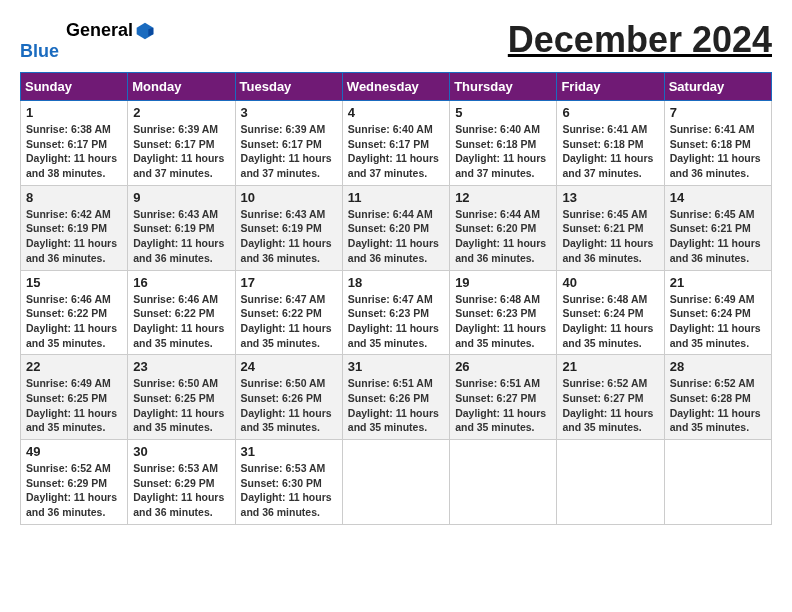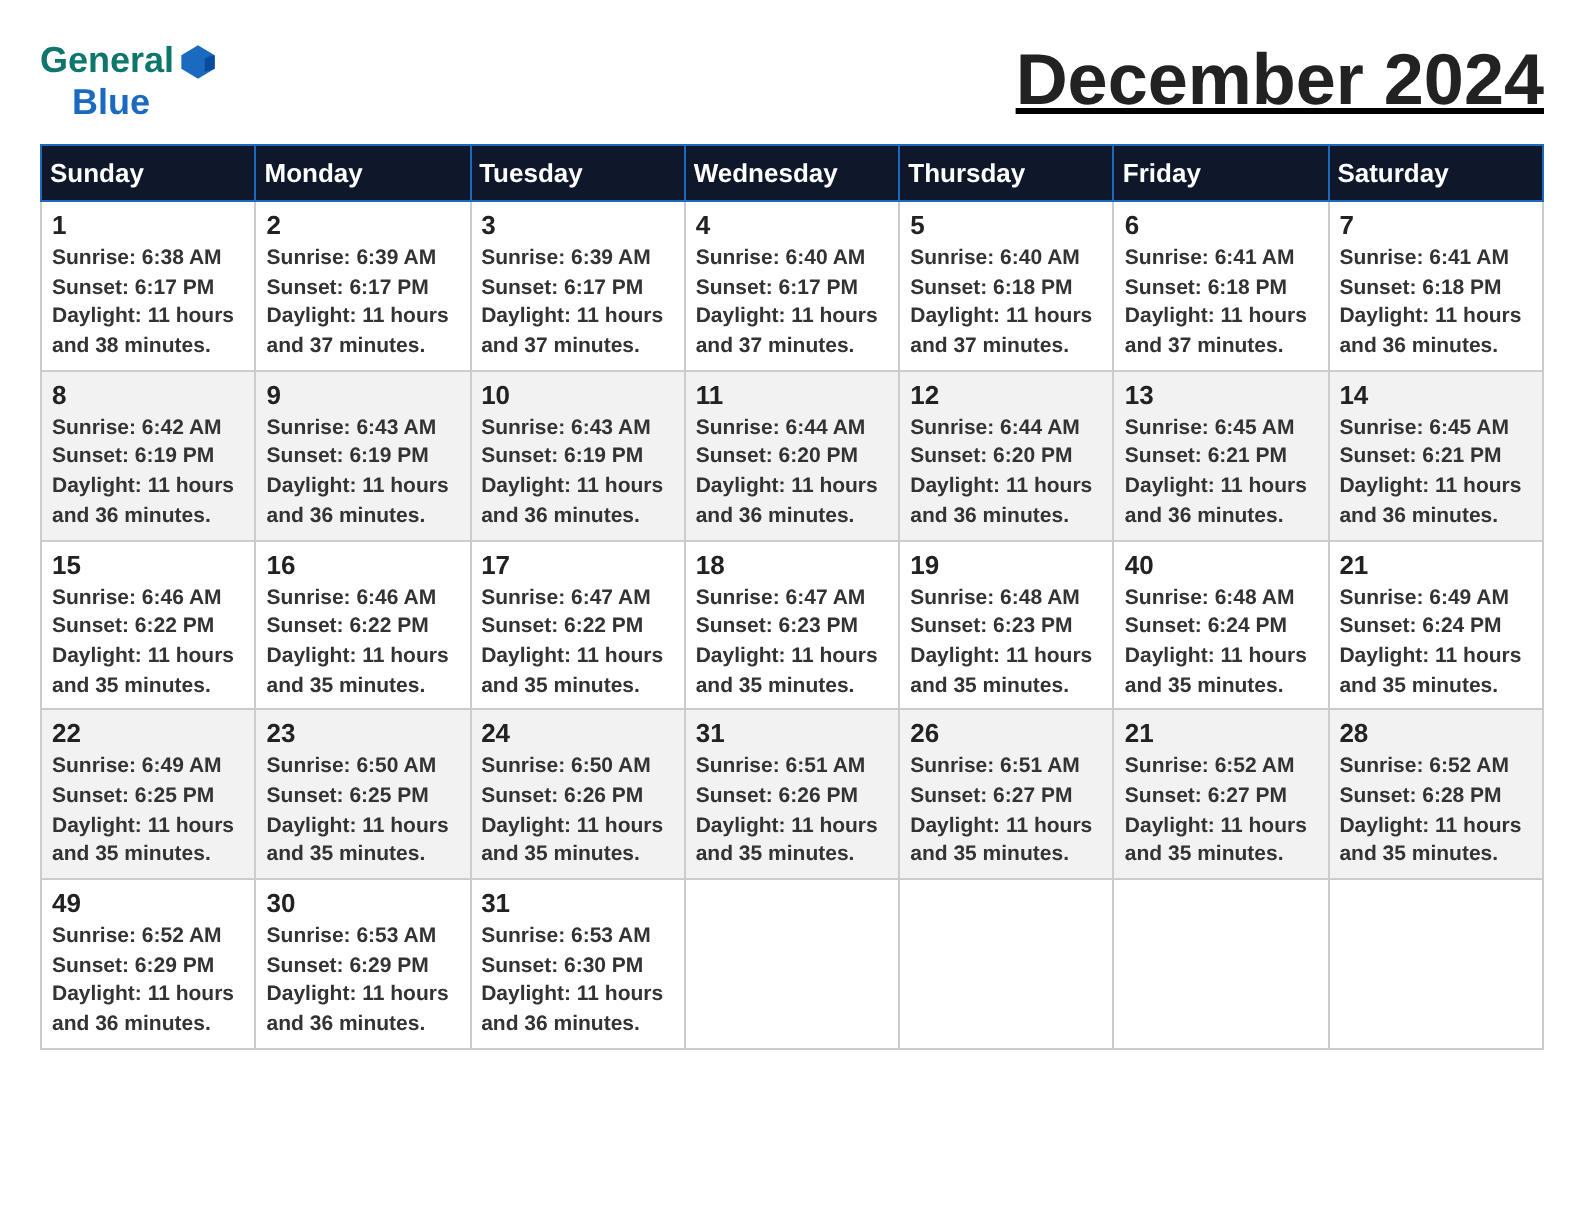--- a/index.html
+++ b/index.html
@@ -21,27 +21,27 @@
       flex-direction: column;
       align-items: flex-start;
     }
     .logo-text {
       display: flex;
       align-items: center;
     }
     .logo-general {
       font-size: 18px;
       font-weight: bold;
-      color: #0f766e;
+      color: #000000;
+      margin-left: 46px;
     }
     .logo-blue {
       font-size: 18px;
       font-weight: bold;
       color: #1a6bbf;
-      margin-left: 16px;
     }
     .logo-icon {
       width: 20px;
       height: 20px;
       margin-left: 2px;
     }
     .title-block {
       text-align: right;
       text-decoration: underline;
     }
@@ -54,21 +54,21 @@
     .subtitle {
       font-size: 16px;
       color: #444;
     }
     .calendar {
       width: 100%;
       border-collapse: collapse;
       font-size: 11px;
     }
     .calendar thead th {
-      background-color: #0f172a;
+      background-color: #701a75;
       color: #fff;
       padding: 6px 4px;
       font-size: 13px;
       font-weight: bold;
       border: 1px solid #1a6bbf;
       text-align: left;
     }
     .calendar tbody td {
       border: 1px solid #ccc;
       vertical-align: top;

